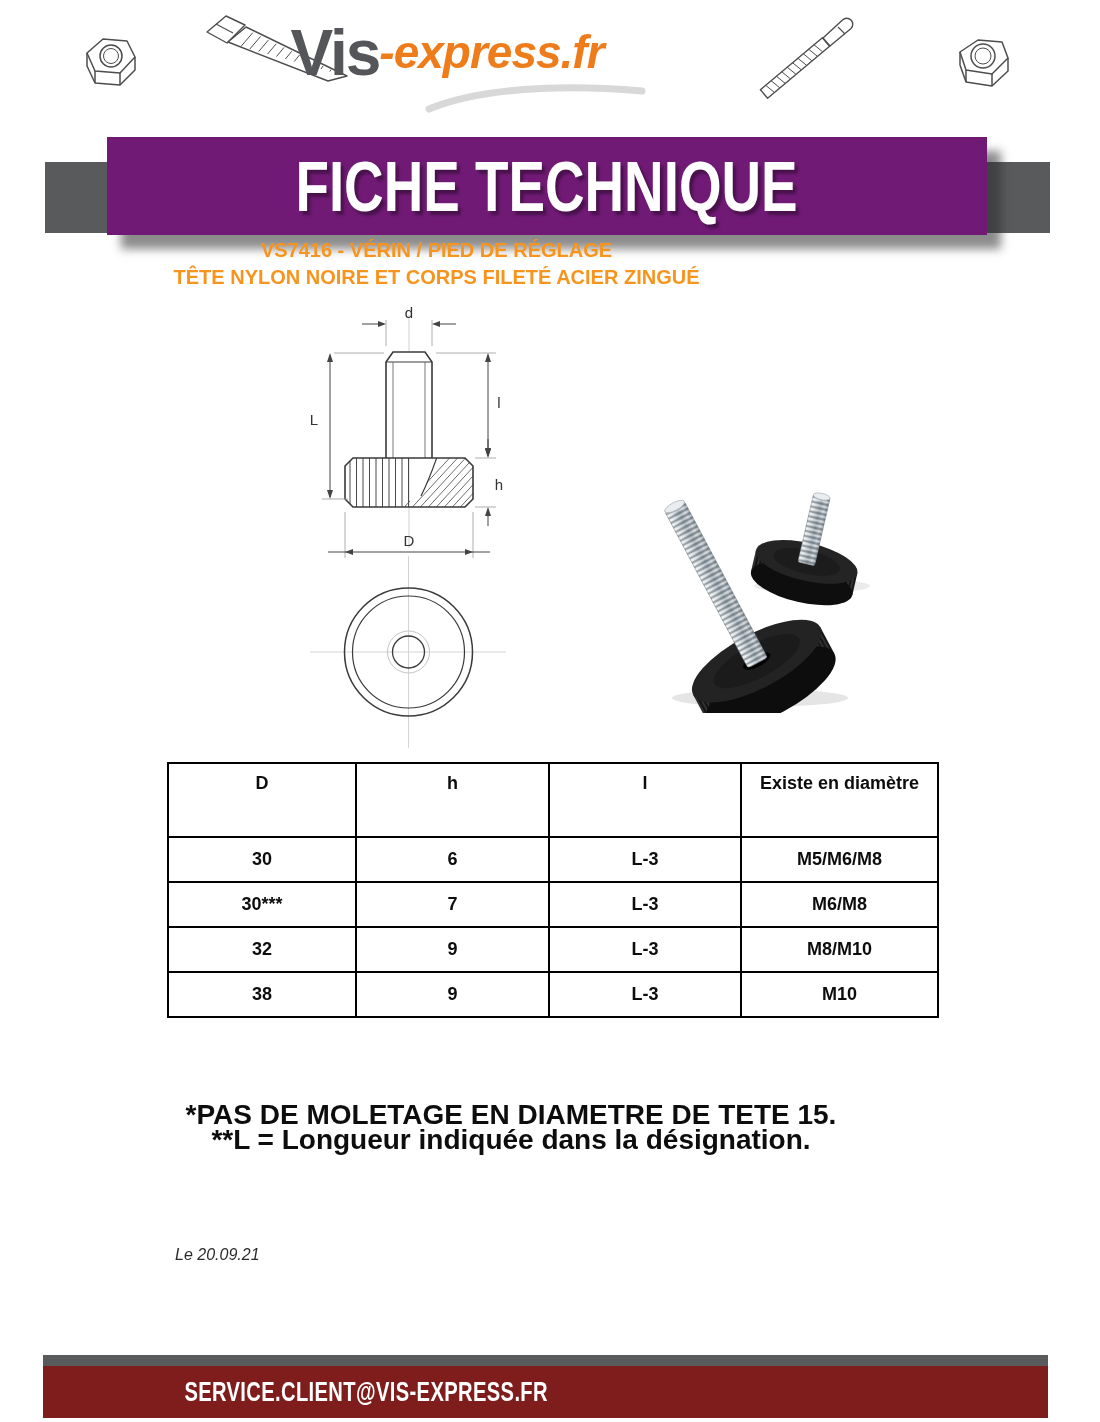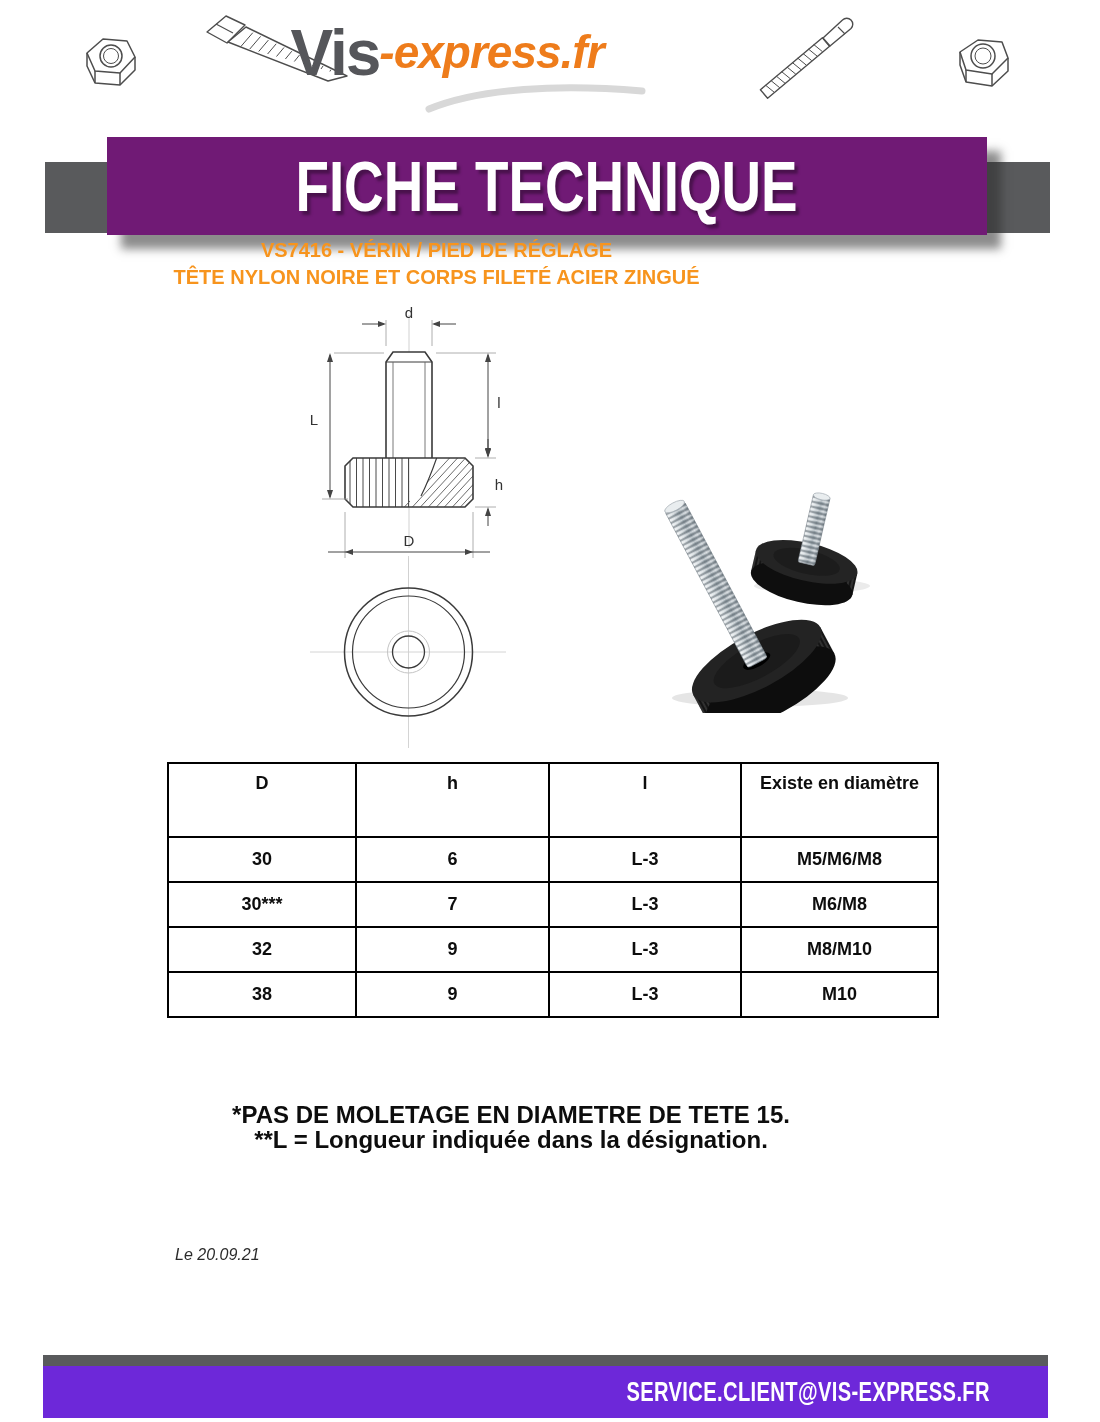--- a/index.html
+++ b/index.html
@@ -42,28 +42,28 @@
   table.spec{position:absolute;left:167px;top:762px;width:770px;border-collapse:collapse;table-layout:fixed;}
   table.spec th,table.spec td{
     border:2px solid #000;font-weight:bold;color:#0d0d0d;text-align:center;
     font-size:18px;font-family:"Liberation Sans",sans-serif;
   }
   table.spec th{height:64px;vertical-align:top;padding-top:7px;line-height:24px;}
   table.spec td{height:41px;vertical-align:middle;}
 
   
   .notes{position:absolute;left:0;top:1103px;width:1022px;text-align:center;
-    font-size:24px;font-weight:bold;color:#0d0d0d;line-height:24.5px;}
+    font-size:28px;font-weight:bold;color:#0d0d0d;line-height:24.5px;}
 
   .doc-date{position:absolute;left:175px;top:1217px;font-size:16px;font-style:italic;color:#2b2b2b;margin-top:29px;}
 
   
   .foot-strip{position:absolute;left:43px;top:1355px;width:1005px;height:11px;background:#595a5c;}
-  .foot-bar{position:absolute;left:43px;top:1366px;width:1005px;height:52px;background:#6d28d9;
-    display:flex;align-items:center;justify-content:flex-end;padding-right:58px;box-sizing:border-box;}
+  .foot-bar{position:absolute;left:43px;top:1366px;width:1005px;height:52px;background:#7f1d1d;
+    display:flex;align-items:center;padding-right:58px;box-sizing:border-box;}
   .foot-mail{color:#fff;font-weight:bold;font-size:28px;white-space:nowrap;
     transform:scaleX(0.72);transform-origin:right center;letter-spacing:0.5px;}
 </style>
 </head>
 <body>
 
 <div class="page">
 
   <svg class="hdr-icon" style="left:78px;top:30px" width="64" height="64" viewBox="0 0 64 64">
     <g fill="#fff" stroke="#4d4d4d" stroke-width="1.5" stroke-linejoin="round">

